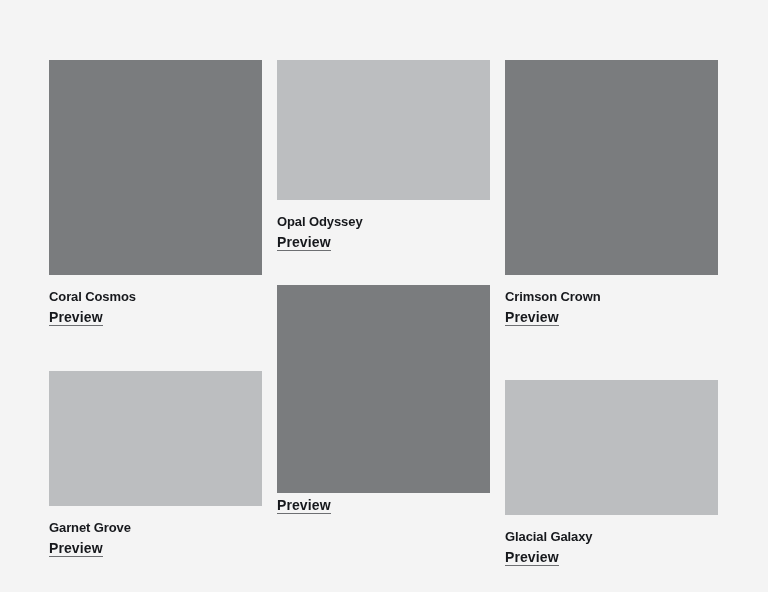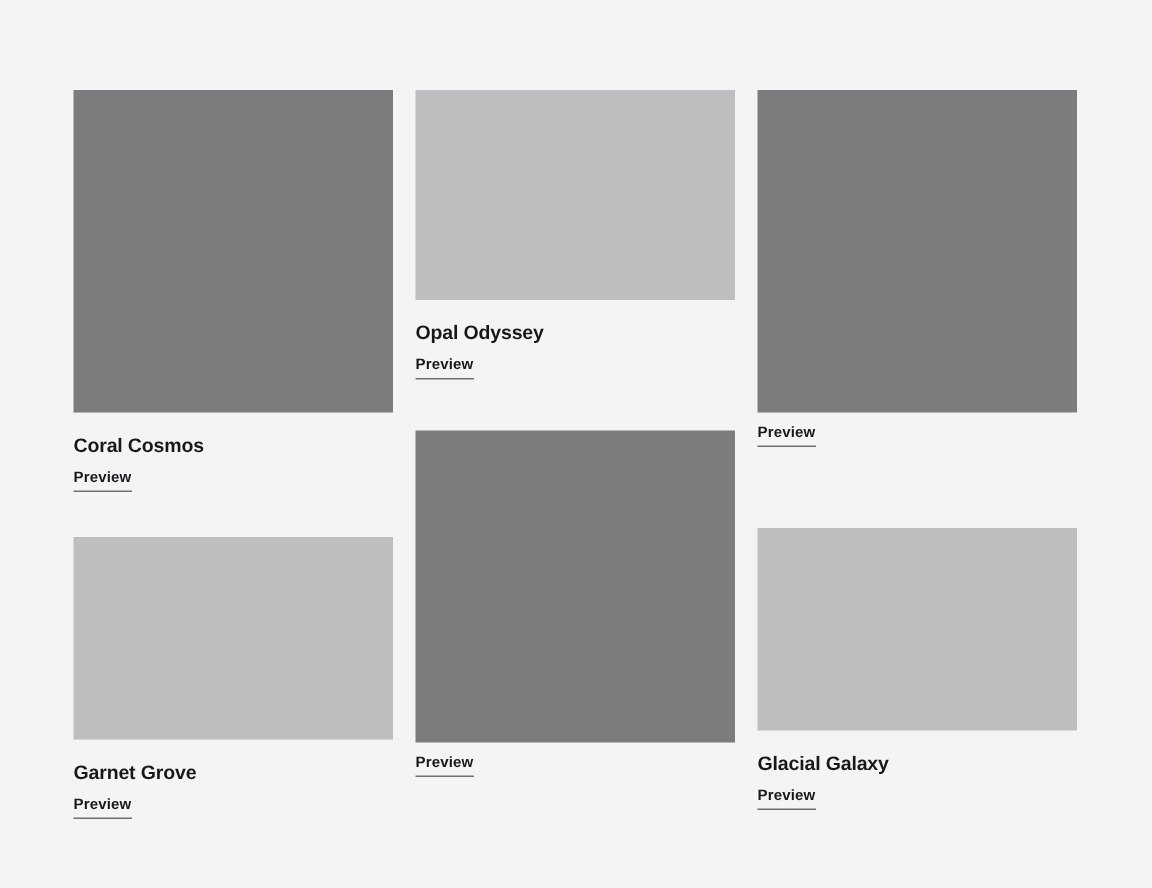--- a/index.html
+++ b/index.html
@@ -53,59 +53,60 @@
   }
 
   .card-preview-wrap {
     display: block;
     margin-top: 6px;
     line-height: 12px;
   }
 
   .card-preview {
     display: inline-block;
-    font-size: 10px;
+    font-size: 14px;
     font-weight: bold;
     color: #16181c;
     letter-spacing: 0.1px;
     border-bottom: 1.5px solid #6d6f72;
     padding-bottom: 2px;
     cursor: pointer;
   }
 </style>
 </head>
 <body style="background: rgb(244, 244, 244);">
 
 <div id="gallery">
     <div class="column">
       <div class="card">
         <div class="card-thumb" style="height: 215px; background: rgb(122, 124, 126);"></div>
         <div class="card-title">Coral Cosmos</div>
         <div class="card-preview-wrap"><span class="card-preview" style="border-bottom-color: rgb(109, 111, 114);">Preview</span></div>
       </div>
-      <div class="card" style="margin-top: 30px;">
+      <div class="card" style="margin-top: 45px;">
         <div class="card-thumb" style="height: 135px; background: rgb(188, 190, 192);"></div>
         <div class="card-title">Garnet Grove</div>
         <div class="card-preview-wrap"><span class="card-preview" style="border-bottom-color: rgb(109, 111, 114);">Preview</span></div>
       </div>
     </div>
     <div class="column">
       <div class="card">
         <div class="card-thumb" style="height: 140px; background: rgb(188, 190, 192);"></div>
         <div class="card-title">Opal Odyssey</div>
         <div class="card-preview-wrap"><span class="card-preview" style="border-bottom-color: rgb(109, 111, 114);">Preview</span></div>
       </div>
       <div class="card" style="margin-top: 34px;">
         <div class="card-thumb" style="height: 208px; background: rgb(122, 124, 126);"></div>
         <div class="card-preview-wrap"><span class="card-preview" style="border-bottom-color: rgb(109, 111, 114);">Preview</span></div>
       </div>
     </div>
     <div class="column">
       <div class="card">
         <div class="card-thumb" style="height: 215px; background: rgb(122, 124, 126);"></div>
+        <div class="card-title">Crimson Crown</div>
         <div class="card-preview-wrap"><span class="card-preview" style="border-bottom-color: rgb(109, 111, 114);">Preview</span></div>
       </div>
       <div class="card" style="margin-top: 54px;">
         <div class="card-thumb" style="height: 135px; background: rgb(188, 190, 192);"></div>
         <div class="card-title">Glacial Galaxy</div>
         <div class="card-preview-wrap"><span class="card-preview" style="border-bottom-color: rgb(109, 111, 114);">Preview</span></div>
       </div>
     </div>
   </div>
 

